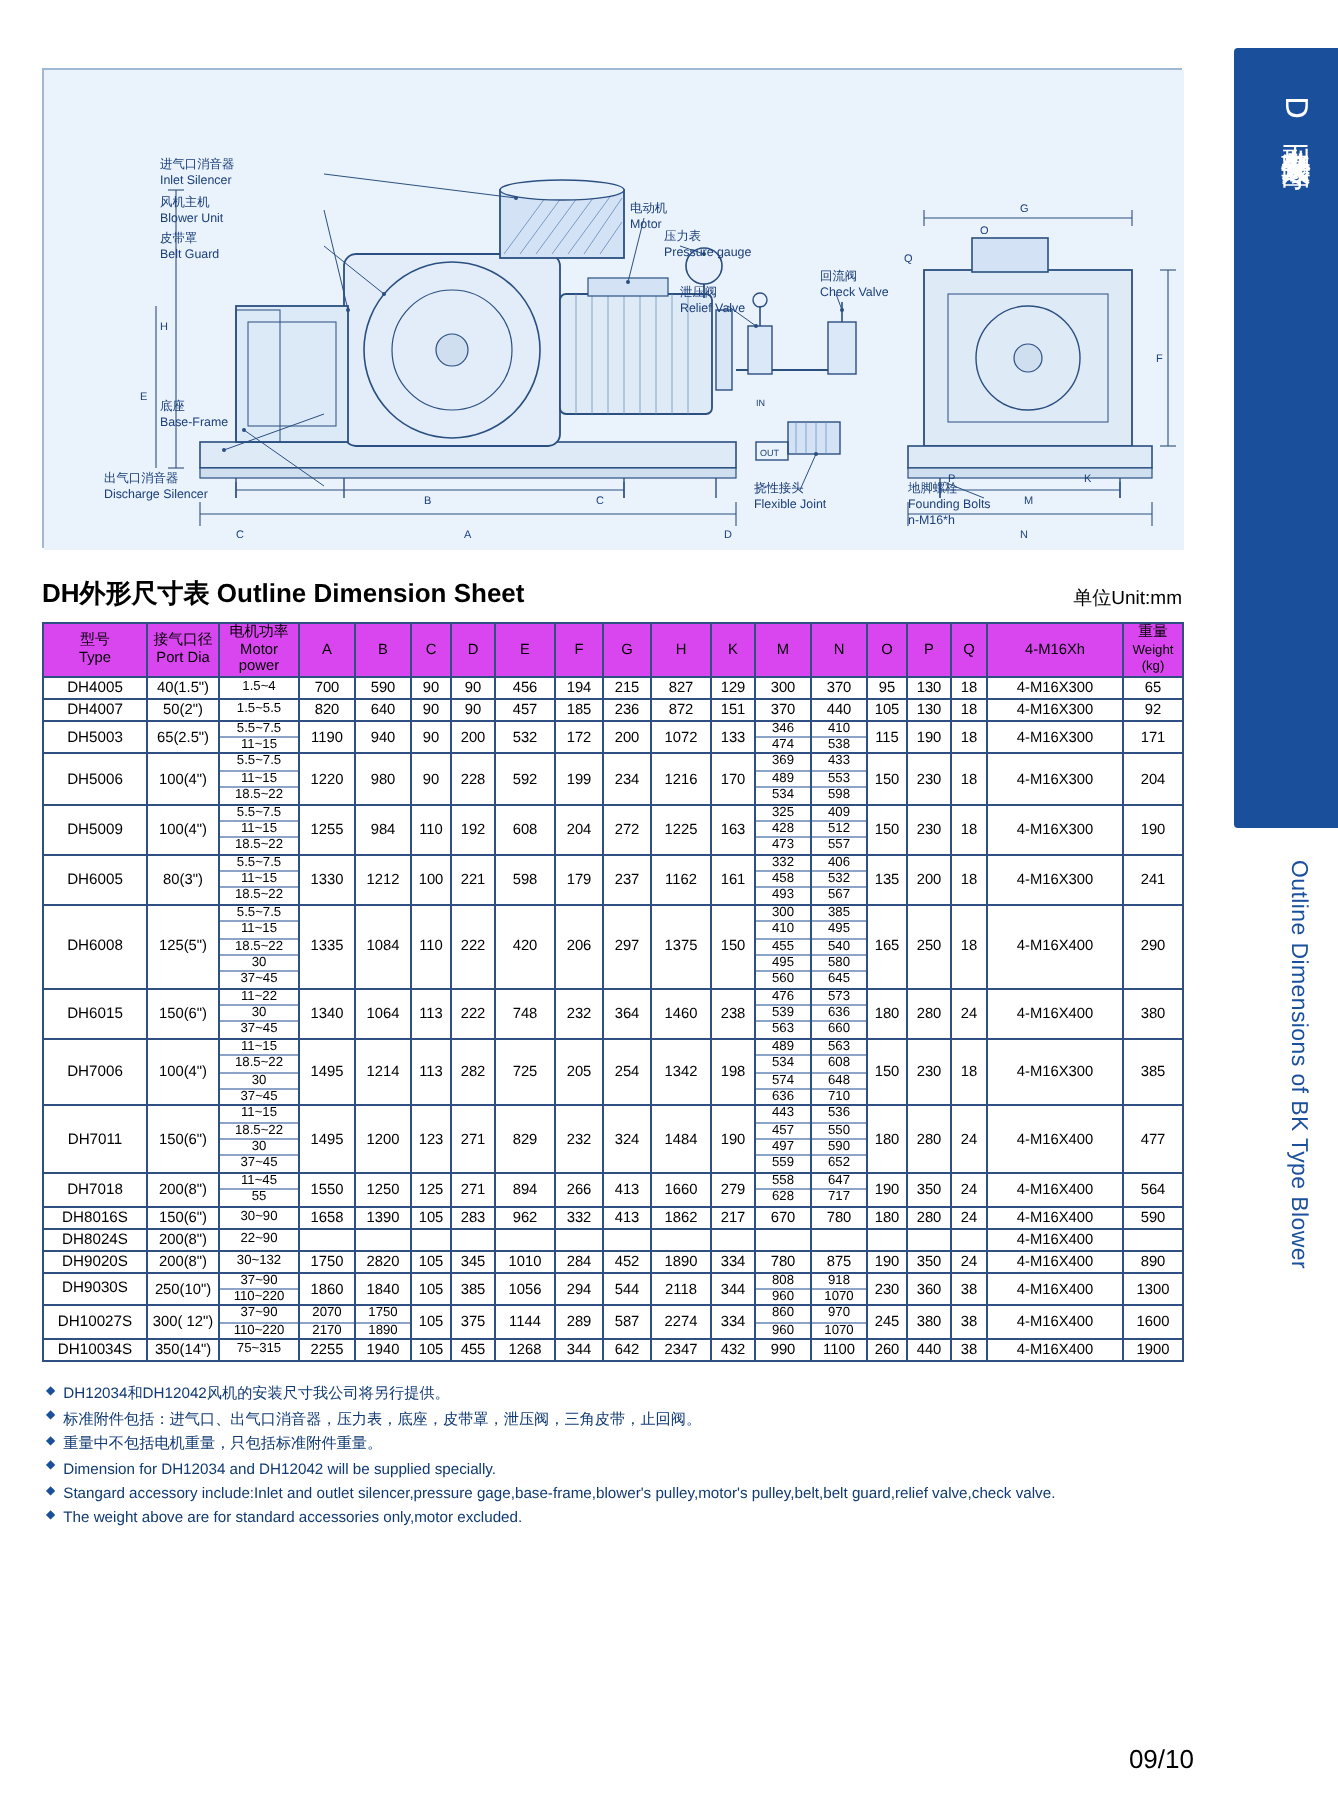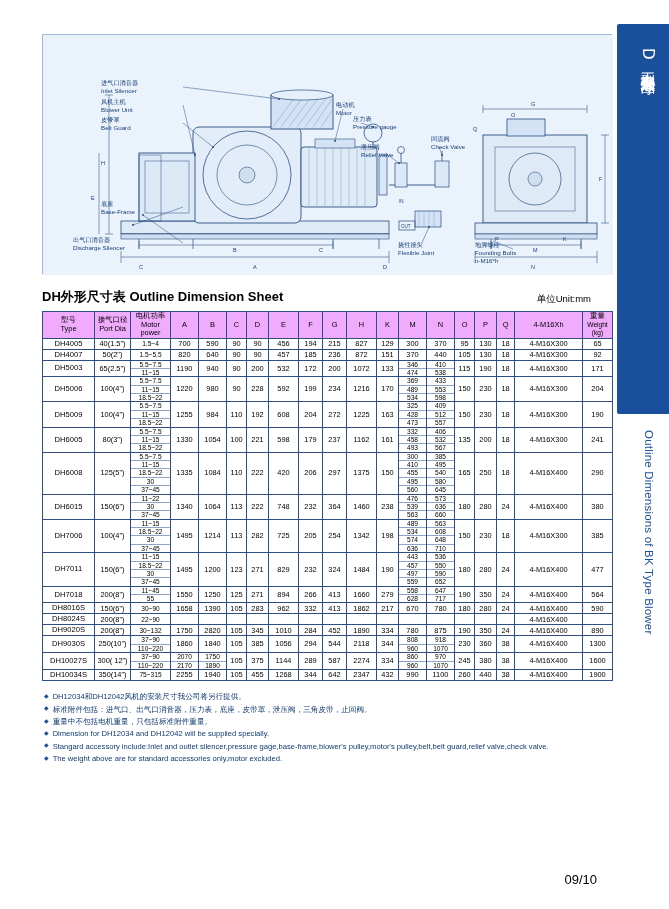--- a/index.html
+++ b/index.html
@@ -57,21 +57,21 @@
     letter-spacing: 0.2px;
     writing-mode: vertical-rl;
     white-space: nowrap;
   }
   
   .content {
     position: absolute;
     left: 0; top: 0;
     width: 611px;
     height: 909px;
-    padding: 18px 14px 0 32px;
+    padding: 18px 14px 0 11px;
   }
   
   .diagram {
     position: relative;
     margin: 16px 0 0 10px;
     width: 570px;
     height: 240px;
     background: #eaf2fb;
     border: 1px solid #9fb8d4;
   }
@@ -113,21 +113,21 @@
   }
   table.dim th, table.dim td {
     border: 0.6px solid #2f4f82;
     text-align: center;
     padding: 0;
     height: 11px;
     line-height: 1.05;
     font-weight: normal;
   }
   table.dim thead th {
-    background: #f0abfc;
+    background: #d946ef;
     height: 22px;
     font-size: 7.4px;
     line-height: 1.15;
     font-weight: normal;
   }
   table.dim td.type {
     font-size: 7.6px;
   }
   .sub { font-size: 6.6px; }
   
@@ -608,21 +608,21 @@
             <td class="type">DH6005</td>
             <td>80(3")</td>
             <td>
               <span class="stack">
                 <span>5.5~7.5</span>
                 <span>11~15</span>
                 <span>18.5~22</span>
               </span>
             </td>
             <td>1330</td>
-            <td>1054</td>
+            <td>1212</td>
             <td>100</td>
             <td>221</td>
             <td>598</td>
             <td>179</td>
             <td>237</td>
             <td>1162</td>
             <td>161</td>
             <td>
               <span class="stack">
                 <span>332</span>

